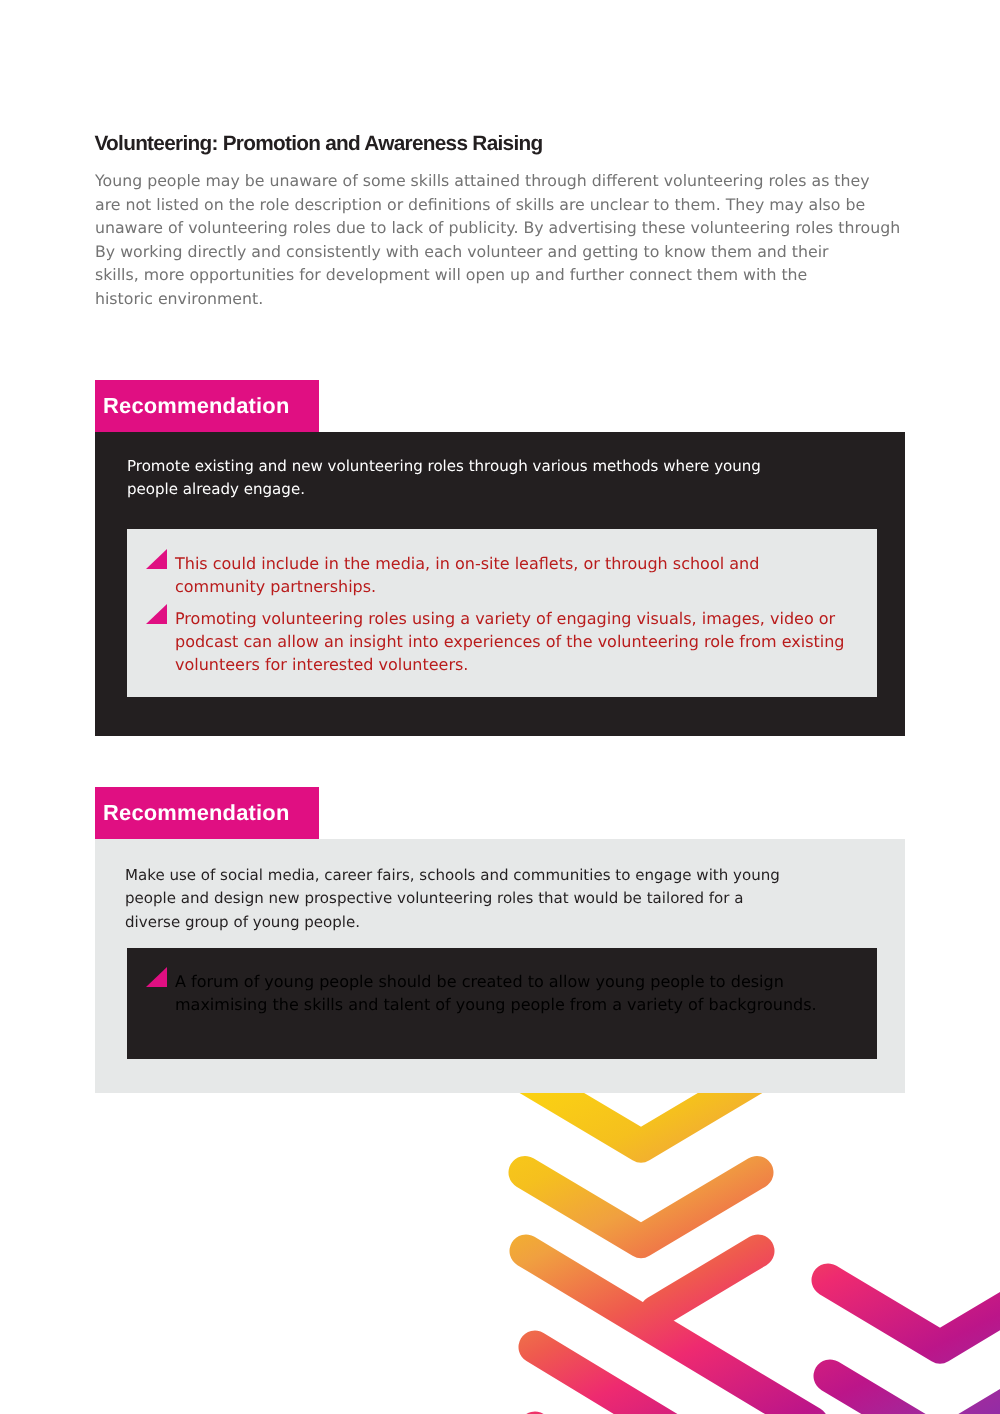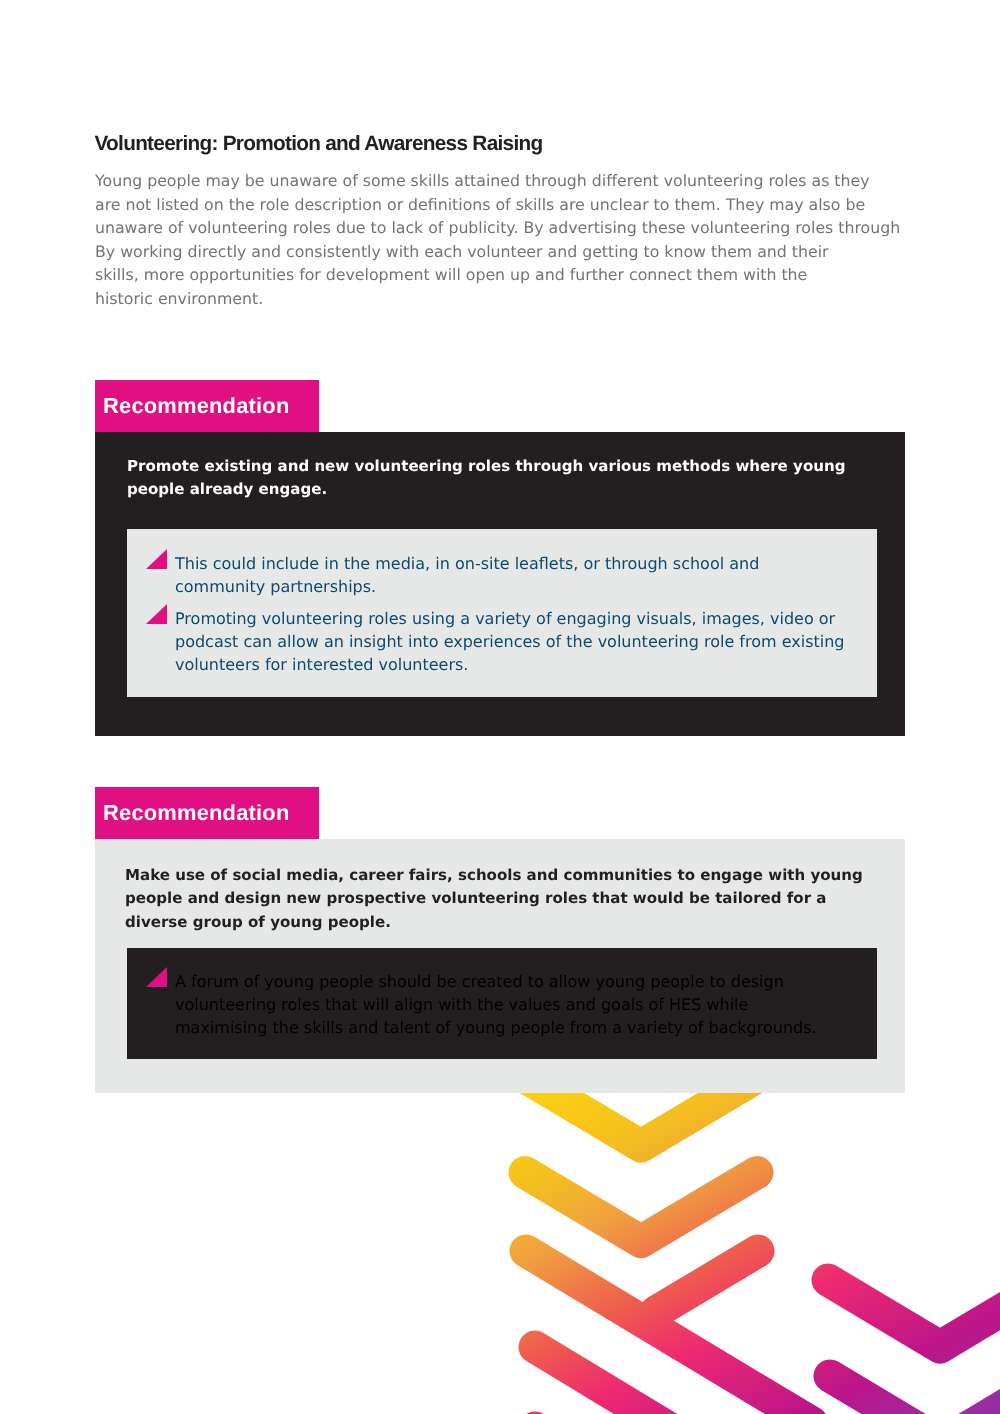--- a/index.html
+++ b/index.html
@@ -49,21 +49,21 @@
     position:absolute; background:#e00f82; color:#fff;
     font-family:"Liberation Sans", sans-serif;
     font-size:21.9px; font-weight:bold; letter-spacing:0.2px;
     display:flex; align-items:center; padding-left:8px; box-sizing:border-box;
   }
   .box { position:absolute; box-sizing:border-box; }
   .dark { background:#231f20; color:#ffffff; }
   .light { background:#e6e8e8; color:#231f20; }
   .lead {
     position:absolute; margin:0; white-space:nowrap;
-    font-size:15.05px; font-weight:bold; line-height:23.4px;
+    font-size:15.05px; font-weight:normal; line-height:23.4px;
   }
   .bl { position:absolute; }
   .bl-item { position:relative; padding-left:48px; margin-bottom:9px; font-size:16px; line-height:22.9px; white-space:nowrap; }
   .tri { position:absolute; left:19px; top:-4px; width:21px; height:20px; display:block; }
 
   
   .chev { position:absolute; left:0; top:0; }
 
   
   #tab1 { left:95px; top:380px; width:224px; height:52px; }
@@ -72,21 +72,21 @@
   #inner1 { left:127px; top:529px; width:750px; height:168px; }
   #bl1   { left:127px; top:553px; width:718px; }
 
   #tab2 { left:95px; top:787px; width:224px; height:52px; }
   #box2 { left:95px; top:839px; width:810px; height:254px; }
   #lead2 { left:125px; top:864px; width:752px; margin:0; }
   #inner2 { left:127px; top:948px; width:750px; height:111px; }
   #bl2   { left:127px; top:971px; width:718px; }
   #lead1, #bl1 { color:#231f20; }
   #lead1 { color:#ffffff; }
-  #bl1 { color:#0c4a6e; }
+  #bl1 { color:#b91c1c; }
   #lead2 { color:#231f20; }
   #bl2 { color:#000000; }
 </style>
 </head>
 <body>
 
 <div class="page">
 
 
   <h2 class="h2">Volunteering: Promotion and Awareness Raising</h2>
@@ -160,17 +160,17 @@
     <span class="ln">Make use of social media, career fairs, schools and communities to engage with young</span>
     <span class="ln">people and design new prospective volunteering roles that would be tailored for a</span>
     <span class="ln">diverse group of young people.</span>
   </p>
   <div class="box dark" id="inner2"></div>
   <div class="bl" id="bl2">
     <div class="bl-item">
       <svg class="tri" viewBox="0 0 21 20" preserveAspectRatio="none">
           <path d="M21 0 L21 20 L0 20 Z" fill="#e00f82"></path>
         </svg>
-      <span class="bt"><span class="ln">A forum of young people should be created to allow young people to design</span><span class="ln">volunteering roles that will align with the values and goals of HES while</span><span class="ln">maximising the skills and talent of young people from a variety of backgrounds.</span></span>
+      <span class="bt"><span class="ln">A forum of young people should be created to allow young people to design</span><span class="ln">maximising the skills and talent of young people from a variety of backgrounds.</span></span>
     </div>
   </div>
 
 </div>
 
 </body></html>

